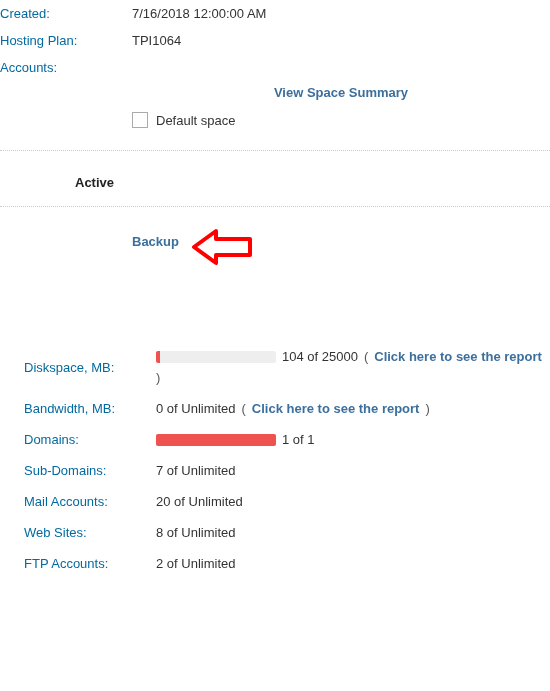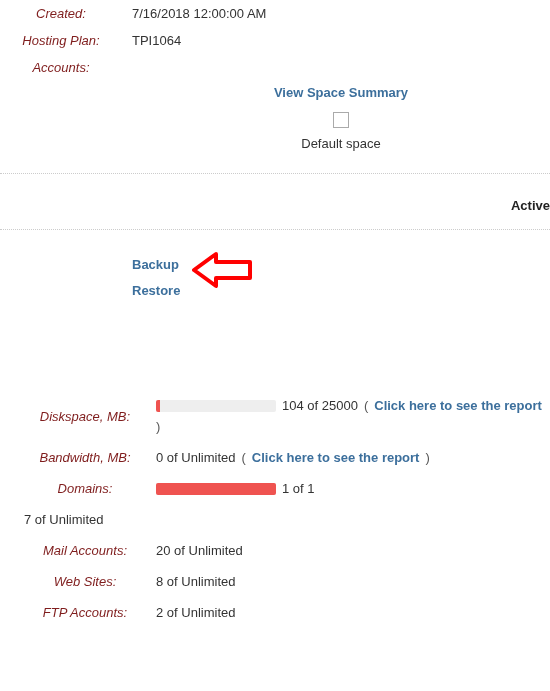--- a/index.html
+++ b/index.html
@@ -10,24 +10,23 @@
       width: 550px;
       background: #fff;
     }
     .row {
       display: flex;
       align-items: center;
       padding: 6px 0;
     }
     .label {
       width: 132px;
-      text-align: center;
+      text-align: left;
       padding-right: 10px;
-      color: #7f1d1d;
-      font-style: italic;
+      color: #0369a1;
     }
     .value {
       flex: 1;
       color: #333;
       display: flex;
       align-items: center;
       flex-wrap: wrap;
       gap: 6px;
     }
     a.link {
@@ -36,39 +35,37 @@
       text-decoration: none;
       cursor: pointer;
     }
     .link-indented { margin-left: 132px; padding: 4px 0; text-align: center; }
     .checkbox-row {
       margin-left: 132px;
       display: flex;
       align-items: center;
       gap: 8px;
       padding: 8px 0 14px 0;
-      flex-direction: column;
     }
     .checkbox {
       width: 16px;
       height: 16px;
       border: 1px solid #aaa;
       background: #fff;
       display: inline-block;
     }
     hr.divider {
       border: none;
       border-top: 1px dotted #ccc;
       margin: 8px 0;
     }
     .status-section {
       padding: 16px 0;
       border-bottom: 1px dotted #ccc;
       margin-bottom: 12px;
-      text-align: right;
     }
     .status-label {
       font-weight: 700;
       margin-left: 75px;
       color: #222;
     }
     .actions {
       margin-left: 132px;
       padding: 6px 0 20px 0;
       position: relative;
@@ -122,21 +119,20 @@
 </div>
 
 <hr class="divider">
 
 <div class="status-section">
   <span class="status-label">Active</span>
 </div>
 
 <div class="actions">
   <a class="link">Backup</a>
-  <a class="link">Restore</a>
   <div class="arrow-wrap">
     <svg width="80" height="40">
       <path d="M28 4 L6 20 L28 36 L28 28 L62 28 L62 12 L28 12 Z" fill="none" stroke="#ff0000" stroke-width="4" stroke-linejoin="round"></path>
     </svg>
   </div>
 </div>
 
 <div class="stats">
 
   <div class="row">
@@ -166,20 +162,21 @@
     <div class="label">Domains:</div>
     <div class="value">
       <span class="bar">
         <span class="bar-fill" style="width:100%;"></span>
       </span>
       <span>1 of 1</span>
     </div>
   </div>
 
   <div class="row">
+    <div class="label">Sub-Domains:</div>
     <div class="value">7 of Unlimited</div>
   </div>
 
   <div class="row">
     <div class="label">Mail Accounts:</div>
     <div class="value">20 of Unlimited</div>
   </div>
 
   <div class="row">
     <div class="label">Web Sites:</div>

